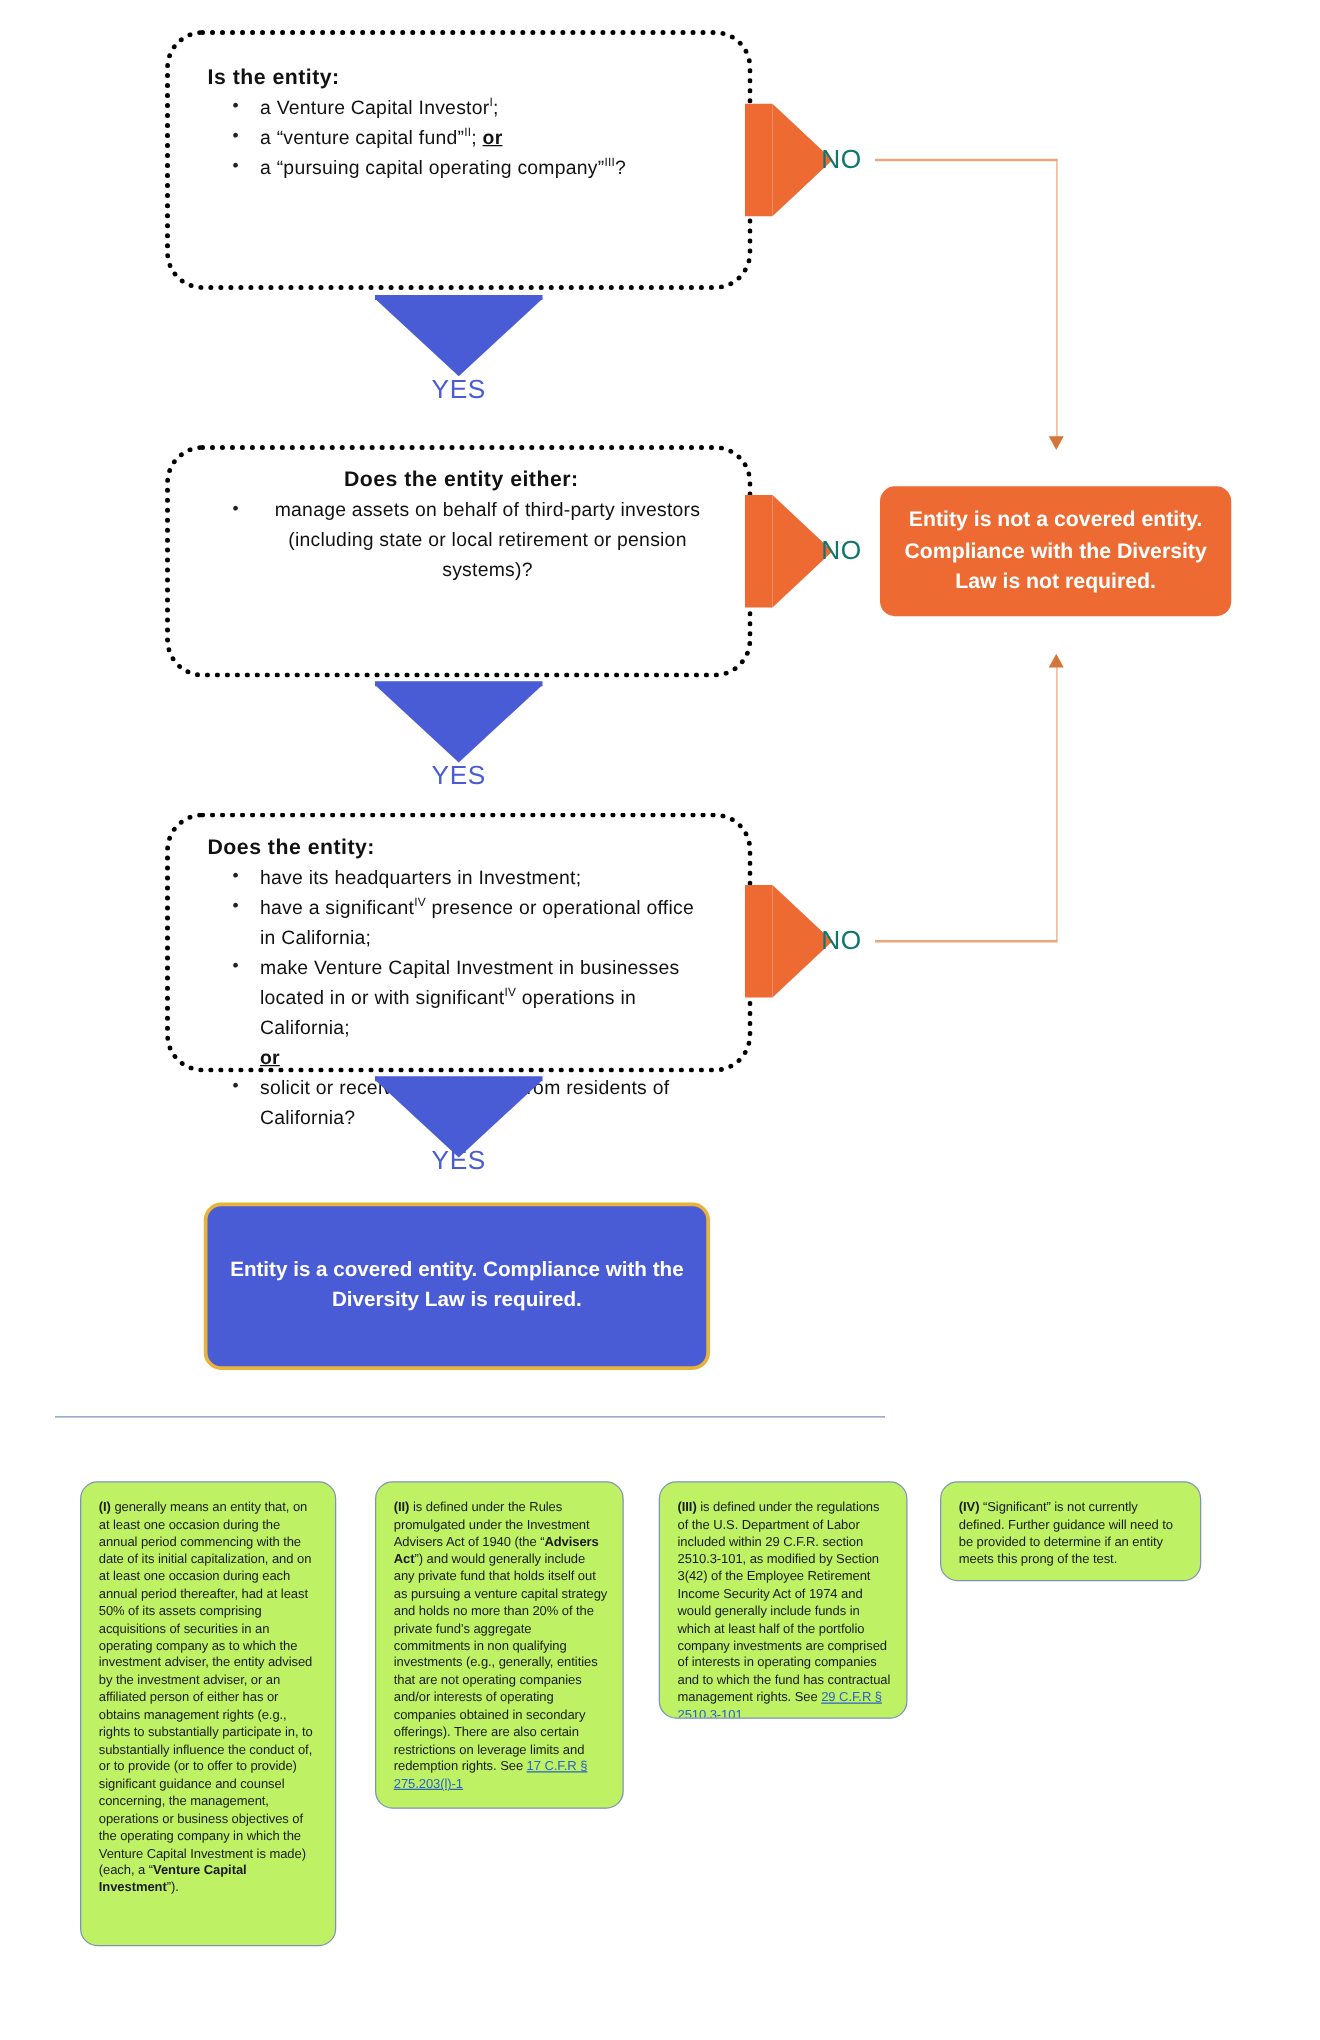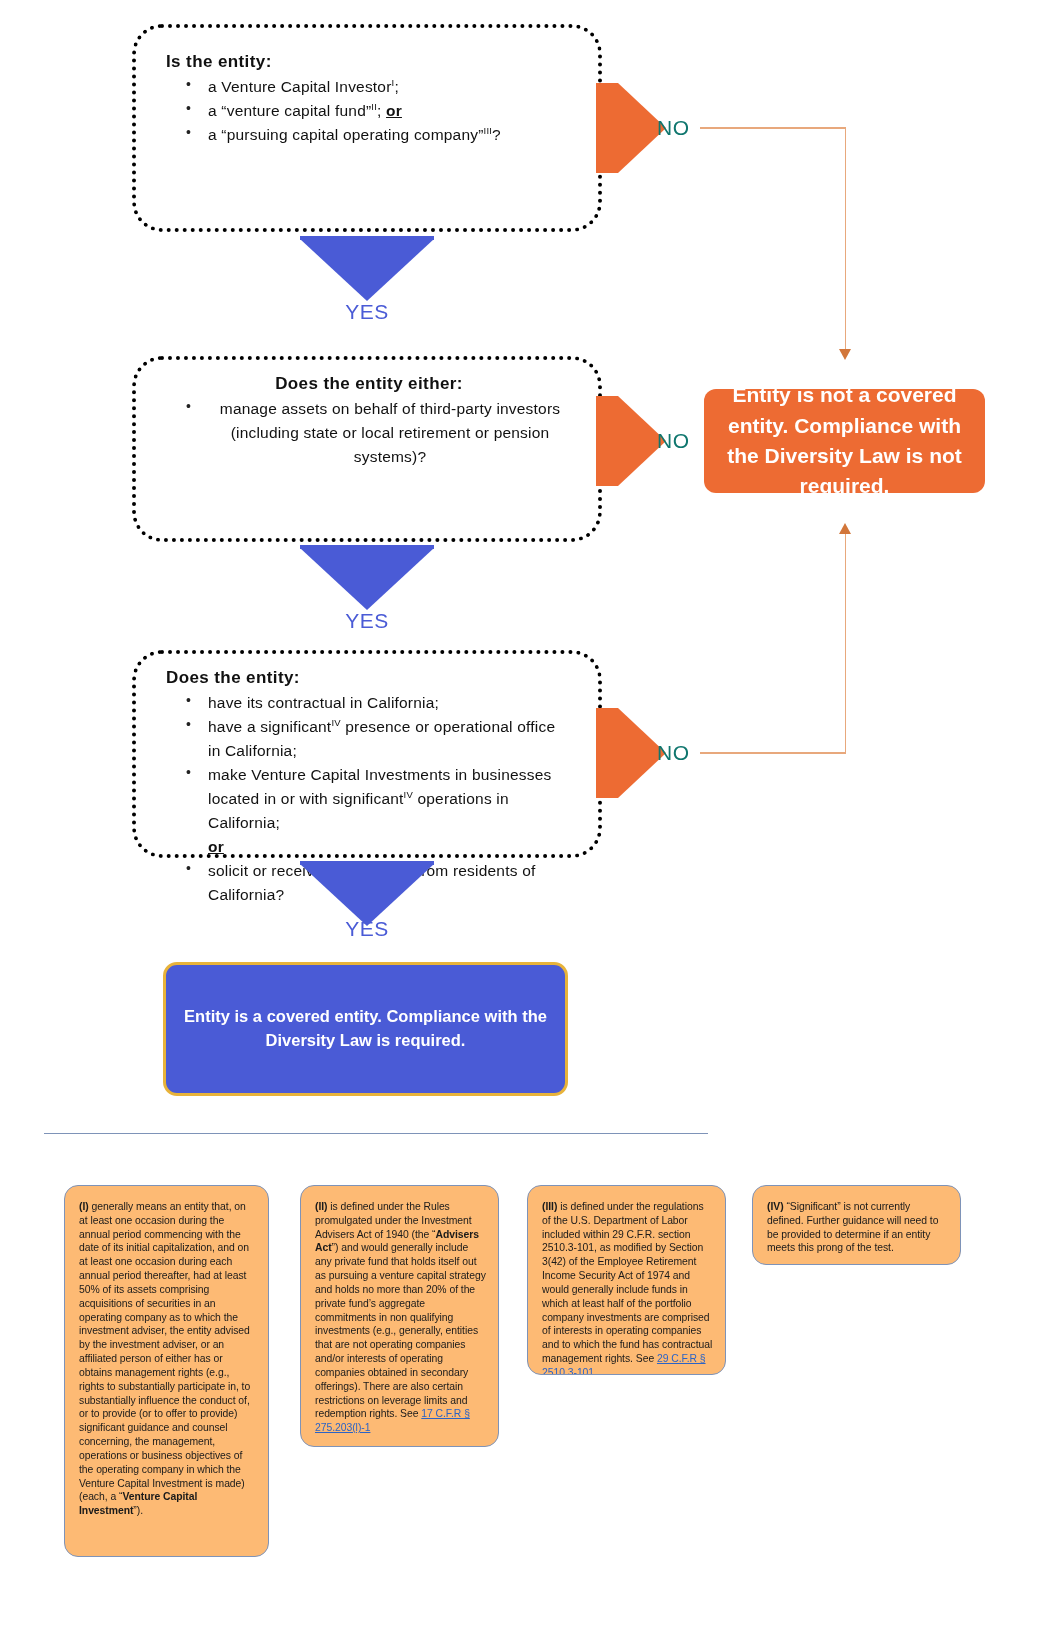--- a/index.html
+++ b/index.html
@@ -104,21 +104,21 @@
     border-bottom:11px solid #D2763A;
   }
 
   
   .res-orange{
     position:absolute;
     background:#ED6B33;
     border-radius:12px;
     color:#ffffff;
     font-weight:bold;
-    font-size:21px;
+    font-size:17px;
     line-height:1.45;
     text-align:center;
     display:flex;align-items:center;justify-content:center;
     padding:12px 14px;
     box-sizing:border-box;
   }
   .res-blue{
     position:absolute;
     background:#4A5BD6;
     border:3px solid #E8B33A;
@@ -138,21 +138,21 @@
     position:absolute;
     height:1.4px;
     background:#7E93B8;
   }
 
   
   .fn{
     position:absolute;
     border:1.3px solid #7E93B8;
     border-radius:14px;
-    background:#fdba74;
+    background:#bef264;
     box-sizing:border-box;
     padding:14px 12px 12px 14px;
     font-size:10.4px;
     line-height:1.33;
     color:#1a1a1a;
     letter-spacing:-0.05px;
     overflow:hidden;
   }
   .fn b{font-weight:bold;}
   .lnk{color:#2B63C6;text-decoration:underline;}
@@ -203,23 +203,23 @@
   </div>
 
   <div class="tri-body" style="left:300px;top:545px;width:134px;height:4px;"></div>
   <div class="tri-down" style="left:300px;top:548px;"></div>
   <div class="yes-label" style="left:300px;top:609px;width:134px;">YES</div>
 
   <div class="decision" style="left:132px;top:650px;width:470px;height:208px;">
     <div class="inner" style="padding-top:14px;">
       <div class="dtitle">Does the entity:</div>
       <ul>
-        <li><span>have  its contractual  in California;</span></li>
+        <li><span>have  its headquarters  in Investment;</span></li>
         <li><span>have a significant</span><sup>IV</sup><span> presence or operational  office in California;</span></li>
-        <li><span>make  Venture  Capital  Investments  in businesses located  in or with  significant</span><sup>IV</sup><span>  operations  in California;</span><br><span class="u">or</span></li>
+        <li><span>make  Venture  Capital  Investment  in businesses located  in or with  significant</span><sup>IV</sup><span>  operations  in California;</span><br><span class="u">or</span></li>
         <li><span>solicit  or receive  investments  from residents  of California?</span></li>
       </ul>
     </div>
   </div>
 
   <div class="chev-body" style="left:596px;top:708px;width:22px;height:90px;"></div>
   <div class="chev" style="left:618px;top:708px;"></div>
   <div class="no-label" style="left:657px;top:741px;">NO</div>
 
   <div class="ln ln-h" style="left:700px;top:752px;width:146px;"></div>

